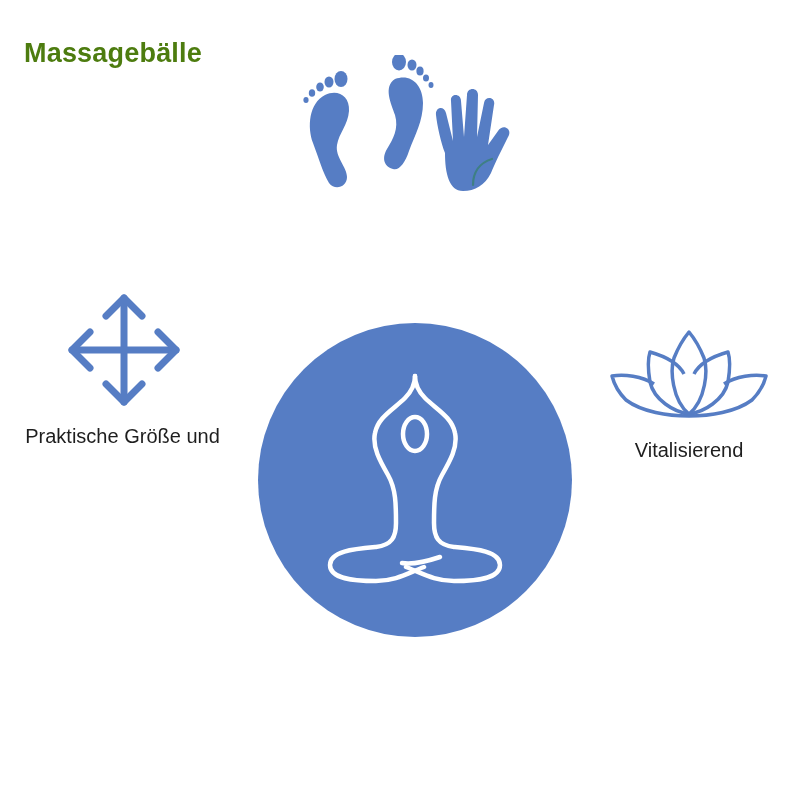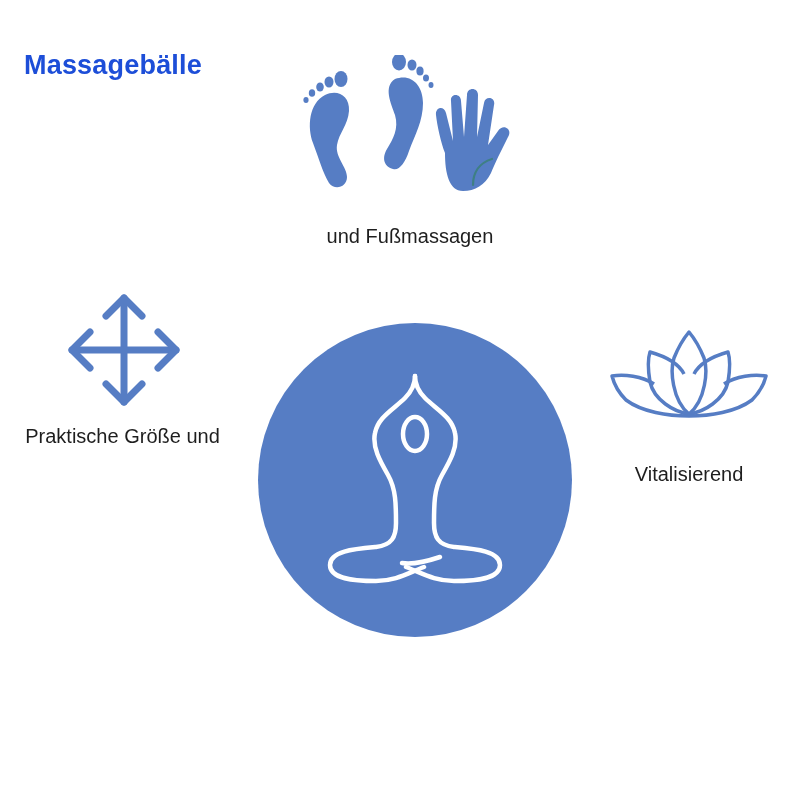--- a/index.html
+++ b/index.html
@@ -1,22 +1,22 @@
 <!DOCTYPE html>
 <html><head>
   <meta charset="utf-8">
   <style>
     html, body { margin: 0; padding: 0; }
     body {
       width: 800px; height: 800px; background: #ffffff; position: relative; overflow: hidden;
       font-family: "Liberation Sans", "DejaVu Sans", sans-serif; color: #1a1a1a;
     }
     .title {
-      position: absolute; left: 24px; top: 50px;
-      font-size: 27px; font-weight: bold; color: #1d4ed8; letter-spacing: 0.2px; text-align: right;
+      position: absolute; left: 24px; top: 38px;
+      font-size: 27px; font-weight: bold; color: #4d7c0f; letter-spacing: 0.2px; text-align: right;
     }
     .abs { position: absolute; }
     .label {
       position: absolute; font-size: 20px; line-height: 29px; text-align: center; color: #1e1e1e;
     }
     .center-circle {
       position: absolute; left: 258px; top: 323px; width: 314px; height: 314px;
       border-radius: 50%;
     }
     svg { display: block; }
@@ -47,21 +47,20 @@
       <ellipse cx="136" cy="30" rx="2.5" ry="3"></ellipse>
     </g>
 
     <g>
       <path fill="#567DC4" d="M150,98 C146,88 142,70 141,60 C140,52 149,50 151,58 L158,86 L156,46 C155,38 166,38 166,46 L169,82 L172,40 C172,32 183,32 183,40 L182,82 L189,48 C190,40 201,42 199,50 L193,90 L203,76 C208,68 218,74 213,82 C206,96 200,108 196,118 C190,130 180,136 168,136 C154,136 150,118 150,98 Z"></path>
       <path d="M178,130 C178,118 184,108 197,104" fill="none" stroke="#3E7F84" stroke-width="2.2" stroke-linecap="round"></path>
     </g>
   </svg>
 </div>
 <div class="label" style="left:270px; top:222px; width:280px;">
-  <div>und Fußmassagen</div>
 </div>
 
 <div class="abs" style="left:66px; top:292px; width:116px; height:116px;">
   <svg width="116" height="116" viewBox="0 0 116 116" fill="none" stroke="#567DC4" stroke-width="7" stroke-linecap="round" stroke-linejoin="round">
     <line x1="58" y1="6" x2="58" y2="110"></line>
     <line x1="6" y1="58" x2="110" y2="58"></line>
     <polyline points="40,24 58,6 76,24"></polyline>
     <polyline points="40,92 58,110 76,92"></polyline>
     <polyline points="24,40 6,58 24,76"></polyline>
     <polyline points="92,40 110,58 92,76"></polyline>
@@ -73,21 +72,21 @@
 
 <div class="abs" style="left:608px; top:330px; width:162px; height:90px;">
   <svg width="162" height="90" viewBox="0 0 162 90" fill="none" stroke="#567DC4" stroke-width="3.5" stroke-linejoin="round">
     <path d="M81,84 C64,70 62,40 66,28 C70,18 76,8 81,2 C86,8 92,18 96,28 C100,40 98,70 81,84 Z"></path>
     <path d="M81,84 C66,82 46,70 42,52 C40,40 40,28 42,22 C56,26 70,32 76,44"></path>
     <path d="M81,84 C96,82 116,70 120,52 C122,40 122,28 120,22 C106,26 92,32 86,44"></path>
     <path d="M81,86 C60,86 34,82 18,70 C10,62 6,54 4,46 C16,44 34,46 46,54"></path>
     <path d="M81,86 C102,86 128,82 144,70 C152,62 156,54 158,46 C146,44 128,46 116,54"></path>
   </svg>
 </div>
-<div class="label" style="left:604px; top:460px; width:170px;">
+<div class="label" style="left:604px; top:436px; width:170px;">
   <div>Vitalisierend</div>
 </div>
 
 <div class="center-circle" style="background:#567DC4;">
   <svg width="314" height="314" viewBox="0 0 314 314">
     <g fill="none" stroke="#ffffff" stroke-width="4.5" stroke-linecap="round" stroke-linejoin="round">
 
       <path d="M157,53 C157,62 154,68 147,75 C136,86 120,94 117,110 C114,124 122,138 130,152 C138,166 138,182 138,200 C138,214 134,222 118,224 C96,226 72,228 72,242 C72,256 96,258 118,258 C138,258 150,250 166,244"></path>
       <path d="M157,53 C157,62 160,68 167,75 C178,86 194,94 197,110 C200,124 192,138 184,152 C176,166 176,182 176,200 C176,214 180,222 196,224 C218,226 242,228 242,242 C242,256 218,258 196,258 C176,258 164,250 148,244"></path>
 

